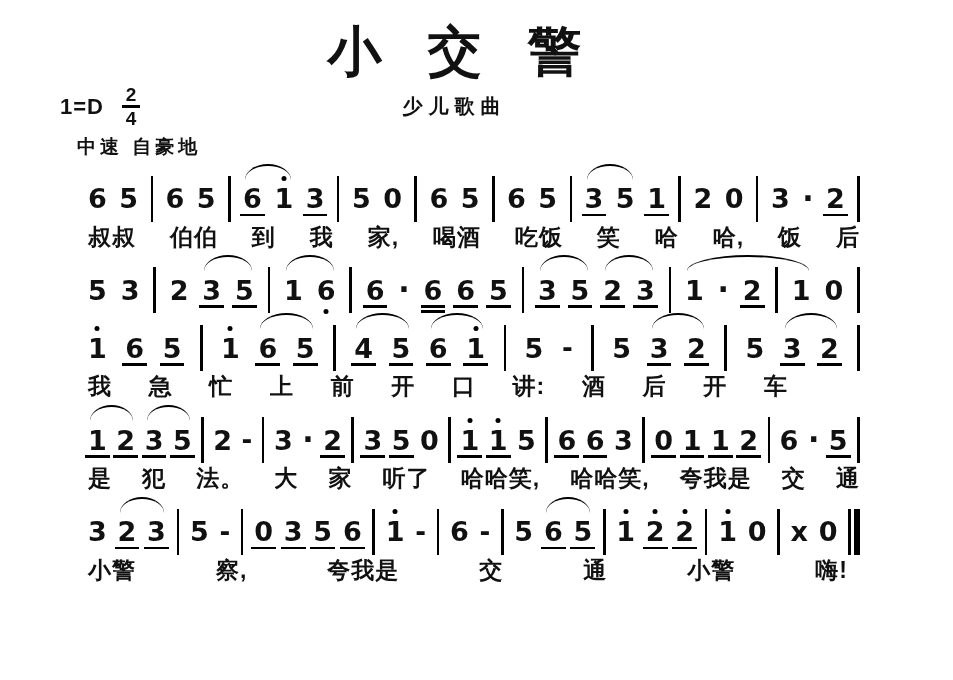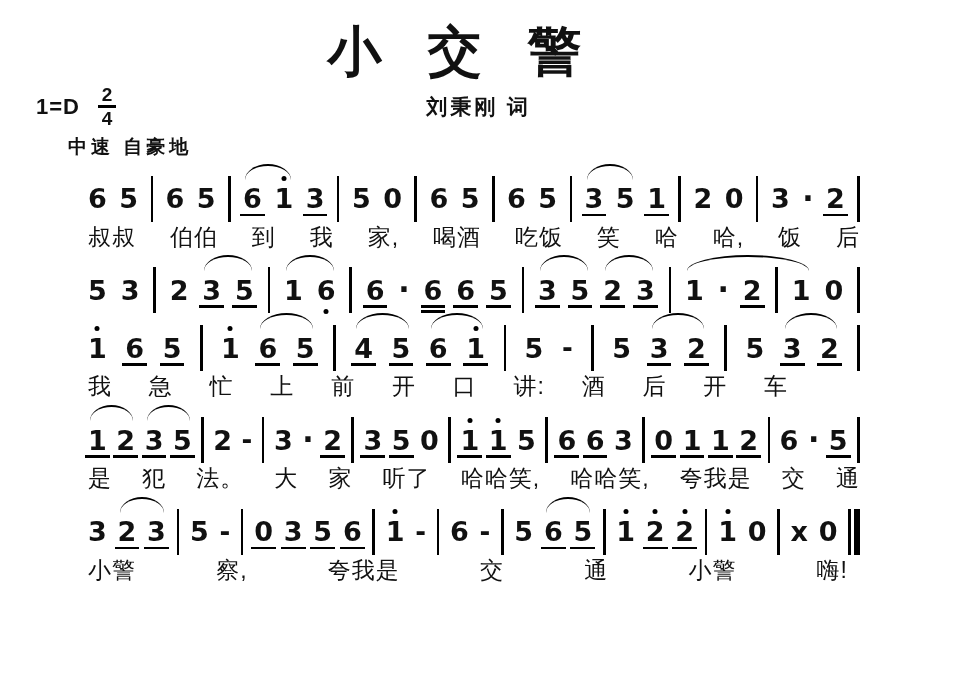--- a/index.html
+++ b/index.html
@@ -11,29 +11,29 @@
   .sheet { width:909px; height:680px; position:relative; background:#fff; }
 
   
   .title {
     text-align:center; font-size:54px; font-weight:bold;
     letter-spacing:46px; padding-left:46px; margin:0;
     padding-top:22px; line-height:1.1;
   }
   .meta { display:grid; grid-template-columns:270px 1fr 270px; margin-top:4px; }
   .meta .cell { display:flex; align-items:center; }
-  .keyrow { padding-left:36px; font-size:22px; font-weight:bold; gap:18px; }
+  .keyrow { padding-left:60px; font-size:22px; font-weight:bold; gap:18px; }
   .keysig { letter-spacing:1px; }
   .timesig { display:inline-flex; flex-direction:column; align-items:center; line-height:1; }
   .timesig .num,.timesig .den { font-size:19px; font-weight:bold; }
   .timesig .fracline { width:18px; height:2.5px; background:#000; margin:1px 0; }
   .subtitle { justify-content:center; font-size:20px; font-weight:bold; letter-spacing:6px; }
   .credit { justify-content:flex-end; padding-right:108px; font-size:21px; font-weight:bold; letter-spacing:3px; }
   .temporow { padding-left:68px; font-size:19px; font-weight:bold; letter-spacing:4px; margin-top:6px; }
-  .row2 { display:grid; grid-template-columns:1fr 270px; }
+  .row2 { display:grid; grid-template-columns:1fr 270px;padding-left:9px; }
 
   
   .systems { margin:14px 0 0 88px; width:772px; }
   .music-line {
     position:relative; width:772px; height:38px;
     display:flex; justify-content:space-between; align-items:center;
     margin:20px 0 6px 0;
     font-family:"DejaVu Sans", sans-serif;
   }
   .tok { position:relative; display:inline-flex; align-items:center; justify-content:center; }
@@ -51,42 +51,42 @@
   .ul.u1 { bottom:-4px; }
   .ul.u2 { bottom:-9px; }
   .slur {
     position:absolute; top:-16px; height:14px;
     border-top:2.5px solid #000;
     border-radius:50% 50% 0 0 / 100% 100% 0 0;
   }
 
   .lyrics-line {
     display:flex; justify-content:space-between; align-items:baseline;
-    font-size:23px; font-weight:normal; line-height:1.2;
+    font-size:23px; font-weight:bold; line-height:1.2;
     margin:0 0 6px 0; letter-spacing:1px;
   }
   .syl { white-space:nowrap; }
 </style>
 </head>
 <body>
 
 <div class="sheet">
 
   <h1 class="title">小交警</h1>
 
   <div class="meta">
     <div class="cell keyrow">
       <span class="keysig">1=D</span>
       <span class="timesig">
         <span class="num">2</span>
         <span class="fracline"></span>
         <span class="den">4</span>
       </span>
     </div>
-    <div class="cell credit">刘秉刚  词</div>
+    <div class="cell subtitle">少儿歌曲</div>
   </div>
 
   <div class="row2">
     <div class="cell temporow">中速  自豪地</div>
   </div>
 
   <div class="systems">
     <div class="music-line">
         <span class="tok">
           <span class="glyph">6</span>

